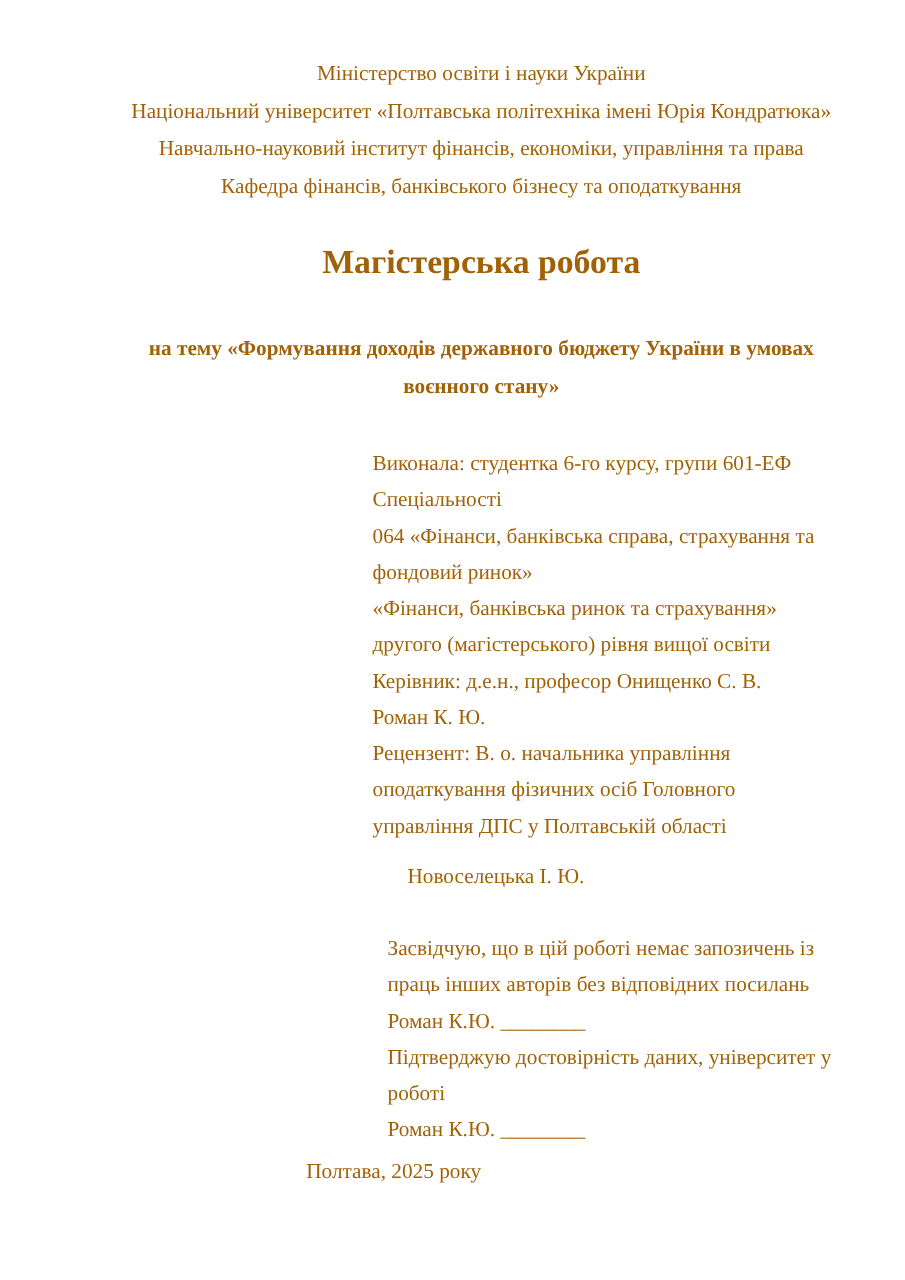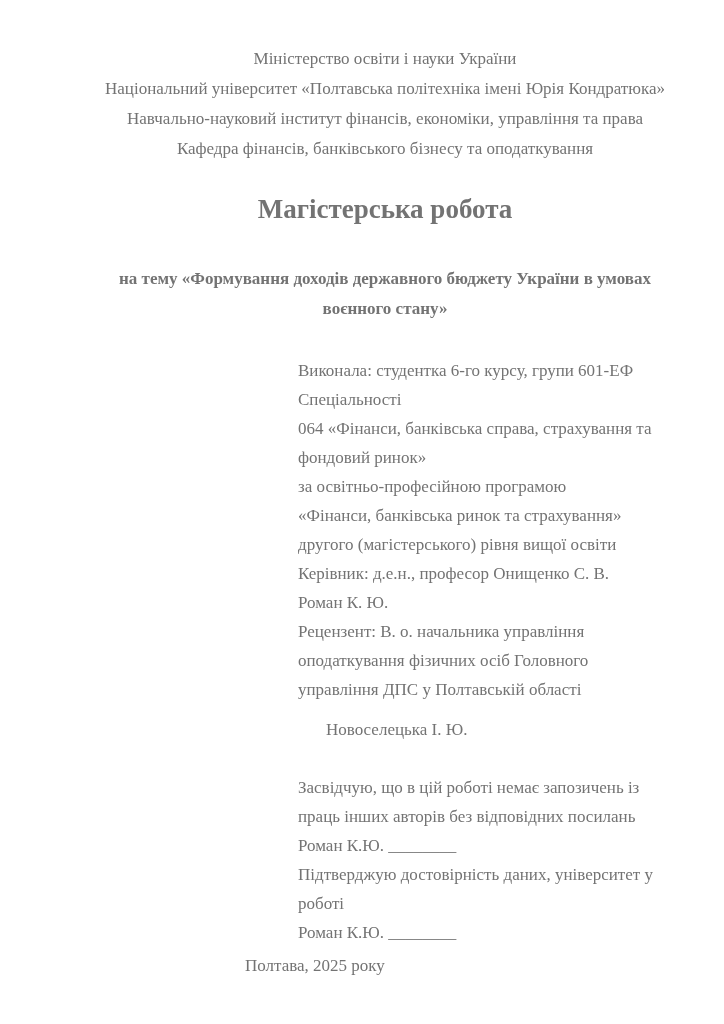--- a/index.html
+++ b/index.html
@@ -6,21 +6,21 @@
     margin: 0;
     padding: 0;
     background: #ffffff;
   }
   .page {
     position: relative;
     width: 724px;
     height: 1024px;
     margin: 0 auto;
     background: #ffffff;
-    color: #737373;
+    color: #a16207;
     font-family: "Liberation Serif", "DejaVu Serif", serif;
     font-size: 17px;
     box-sizing: border-box;
     padding: 44px 40px 0 93px;
     overflow: hidden;
   }
   .content {
     width: 584px;
   }
   .hdr-line {
@@ -54,20 +54,21 @@
     white-space: nowrap;
   }
   .reviewer-name {
     margin-top: 11px;
     line-height: 29px;
     white-space: nowrap;
     margin-left: 28px;
   }
   .attestation {
     margin-top: 29px;
+    margin-left: 12px;
   }
   .footer-line {
     margin-top: 4px;
     margin-left: 152px;
     line-height: 29px;
     white-space: nowrap;
   }
 </style>
 </head>
 <body>
@@ -87,21 +88,20 @@
     <div class="topic">
       <div class="topic-line">на тему «Формування доходів державного бюджету України в умовах</div>
       <div class="topic-line">воєнного стану»</div>
     </div>
 
     <div class="details">
       <div class="detail-line">Виконала: студентка 6-го курсу, групи 601-ЕФ</div>
       <div class="detail-line">Спеціальності</div>
       <div class="detail-line">064 «Фінанси, банківська справа, страхування та</div>
       <div class="detail-line">фондовий ринок»</div>
-      <div class="detail-line">за освітньо-професійною програмою</div>
       <div class="detail-line">«Фінанси, банківська ринок та страхування»</div>
       <div class="detail-line">другого (магістерського) рівня вищої освіти</div>
       <div class="detail-line">Керівник: д.е.н., професор Онищенко С. В.</div>
       <div class="detail-line">Роман К. Ю.</div>
       <div class="detail-line">Рецензент: В. о. начальника управління</div>
       <div class="detail-line">оподаткування фізичних осіб Головного</div>
       <div class="detail-line">управління ДПС у Полтавській області</div>
 
       <div class="reviewer-name">Новоселецька І. Ю.</div>
 

